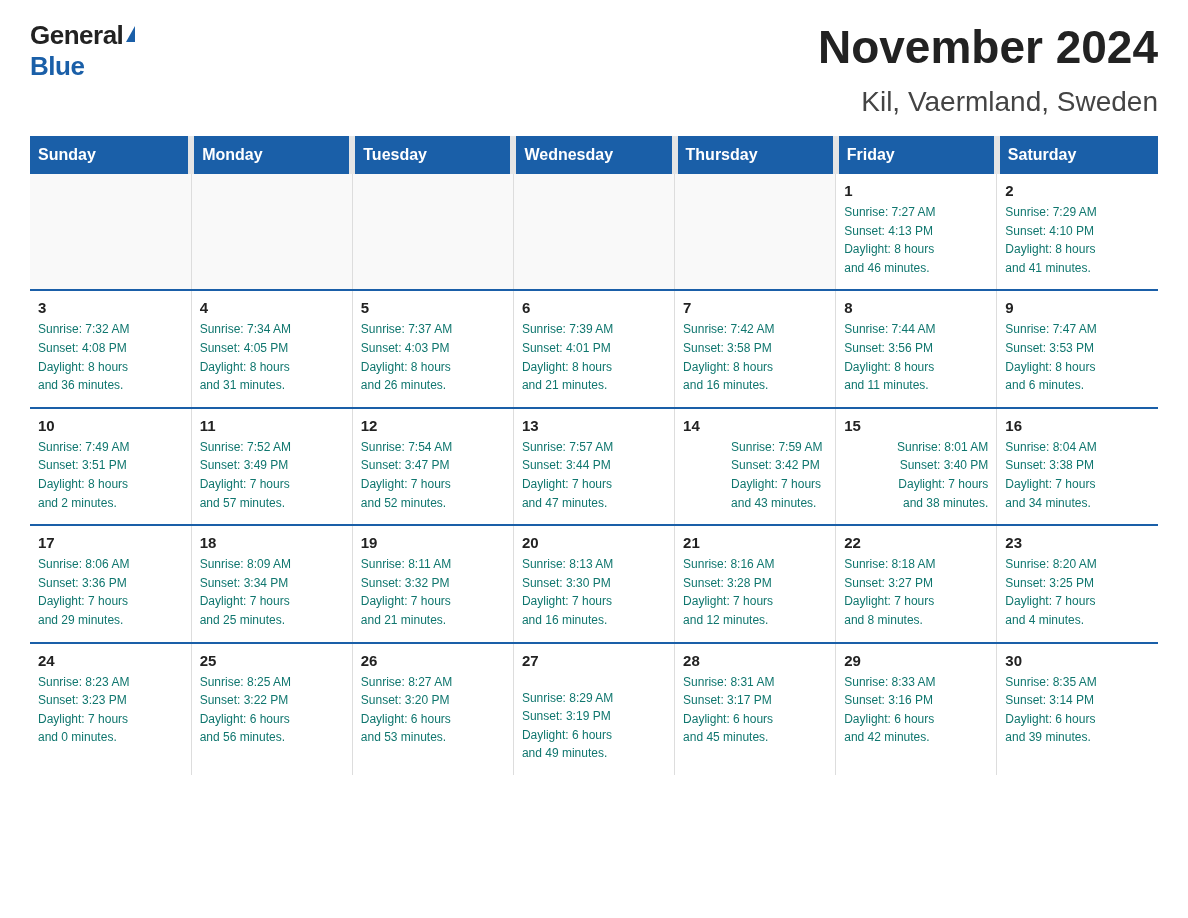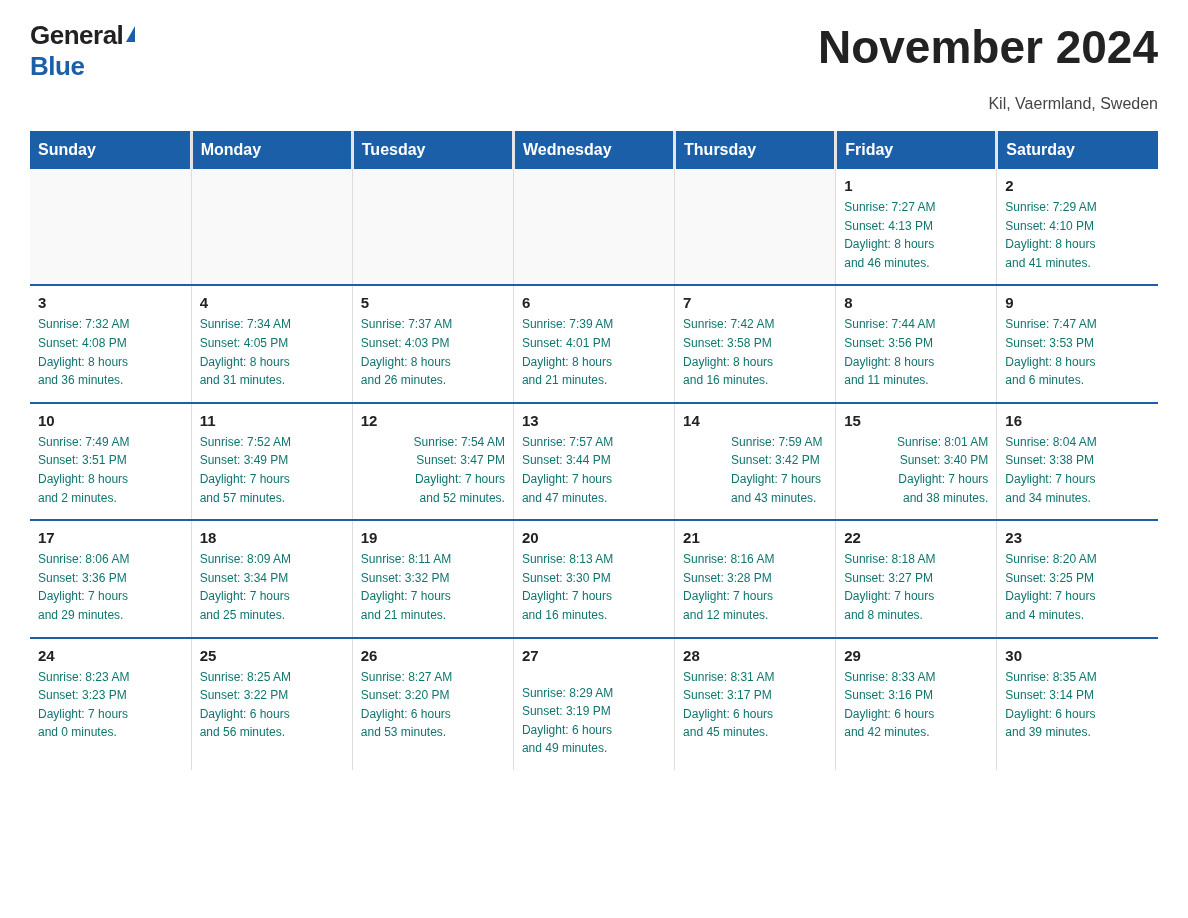--- a/index.html
+++ b/index.html
@@ -27,38 +27,38 @@
     .title-section {
       text-align: right;
     }
     .month-title {
       font-size: 46px;
       font-weight: bold;
       color: #222;
       margin-left: 10px;
     }
     .location {
-      font-size: 16px;
+      font-size: 28px;
       color: #444;
-      margin-top: 21px;
+      margin-top: 12px;
     }
     table {
       width: 100%;
       border-collapse: collapse;
     }
     thead tr {
       background-color: #1a5fa8;
       color: #fff;
     }
     thead th {
       padding: 10px 8px;
       font-size: 16px;
       font-weight: bold;
       text-align: left;
-      border-right: 3px solid #e5e5e5;
+      border-right: 6px solid #e5e5e5;
     }
     thead th:last-child { border-right: none; }
     tbody tr {
       border-bottom: 2px solid #1a5fa8;
       vertical-align: top;
     }
     tbody tr:last-child {
       border-bottom: none;
     }
     tbody td {
@@ -199,21 +199,21 @@
         </td>
         <td>
           <span class="day-num">11</span>
           <div class="day-info" style="white-space: pre-line;">Sunrise: 7:52 AM
 Sunset: 3:49 PM
 Daylight: 7 hours
 and 57 minutes.</div>
         </td>
         <td>
           <span class="day-num">12</span>
-          <div class="day-info" style="white-space: pre-line; text-align: right;">Sunrise: 7:54 AM
+          <div class="day-info" style="white-space: pre-line;">Sunrise: 7:54 AM
 Sunset: 3:47 PM
 Daylight: 7 hours
 and 52 minutes.</div>
         </td>
         <td>
           <span class="day-num">13</span>
           <div class="day-info" style="white-space: pre-line;">Sunrise: 7:57 AM
 Sunset: 3:44 PM
 Daylight: 7 hours
 and 47 minutes.</div>

